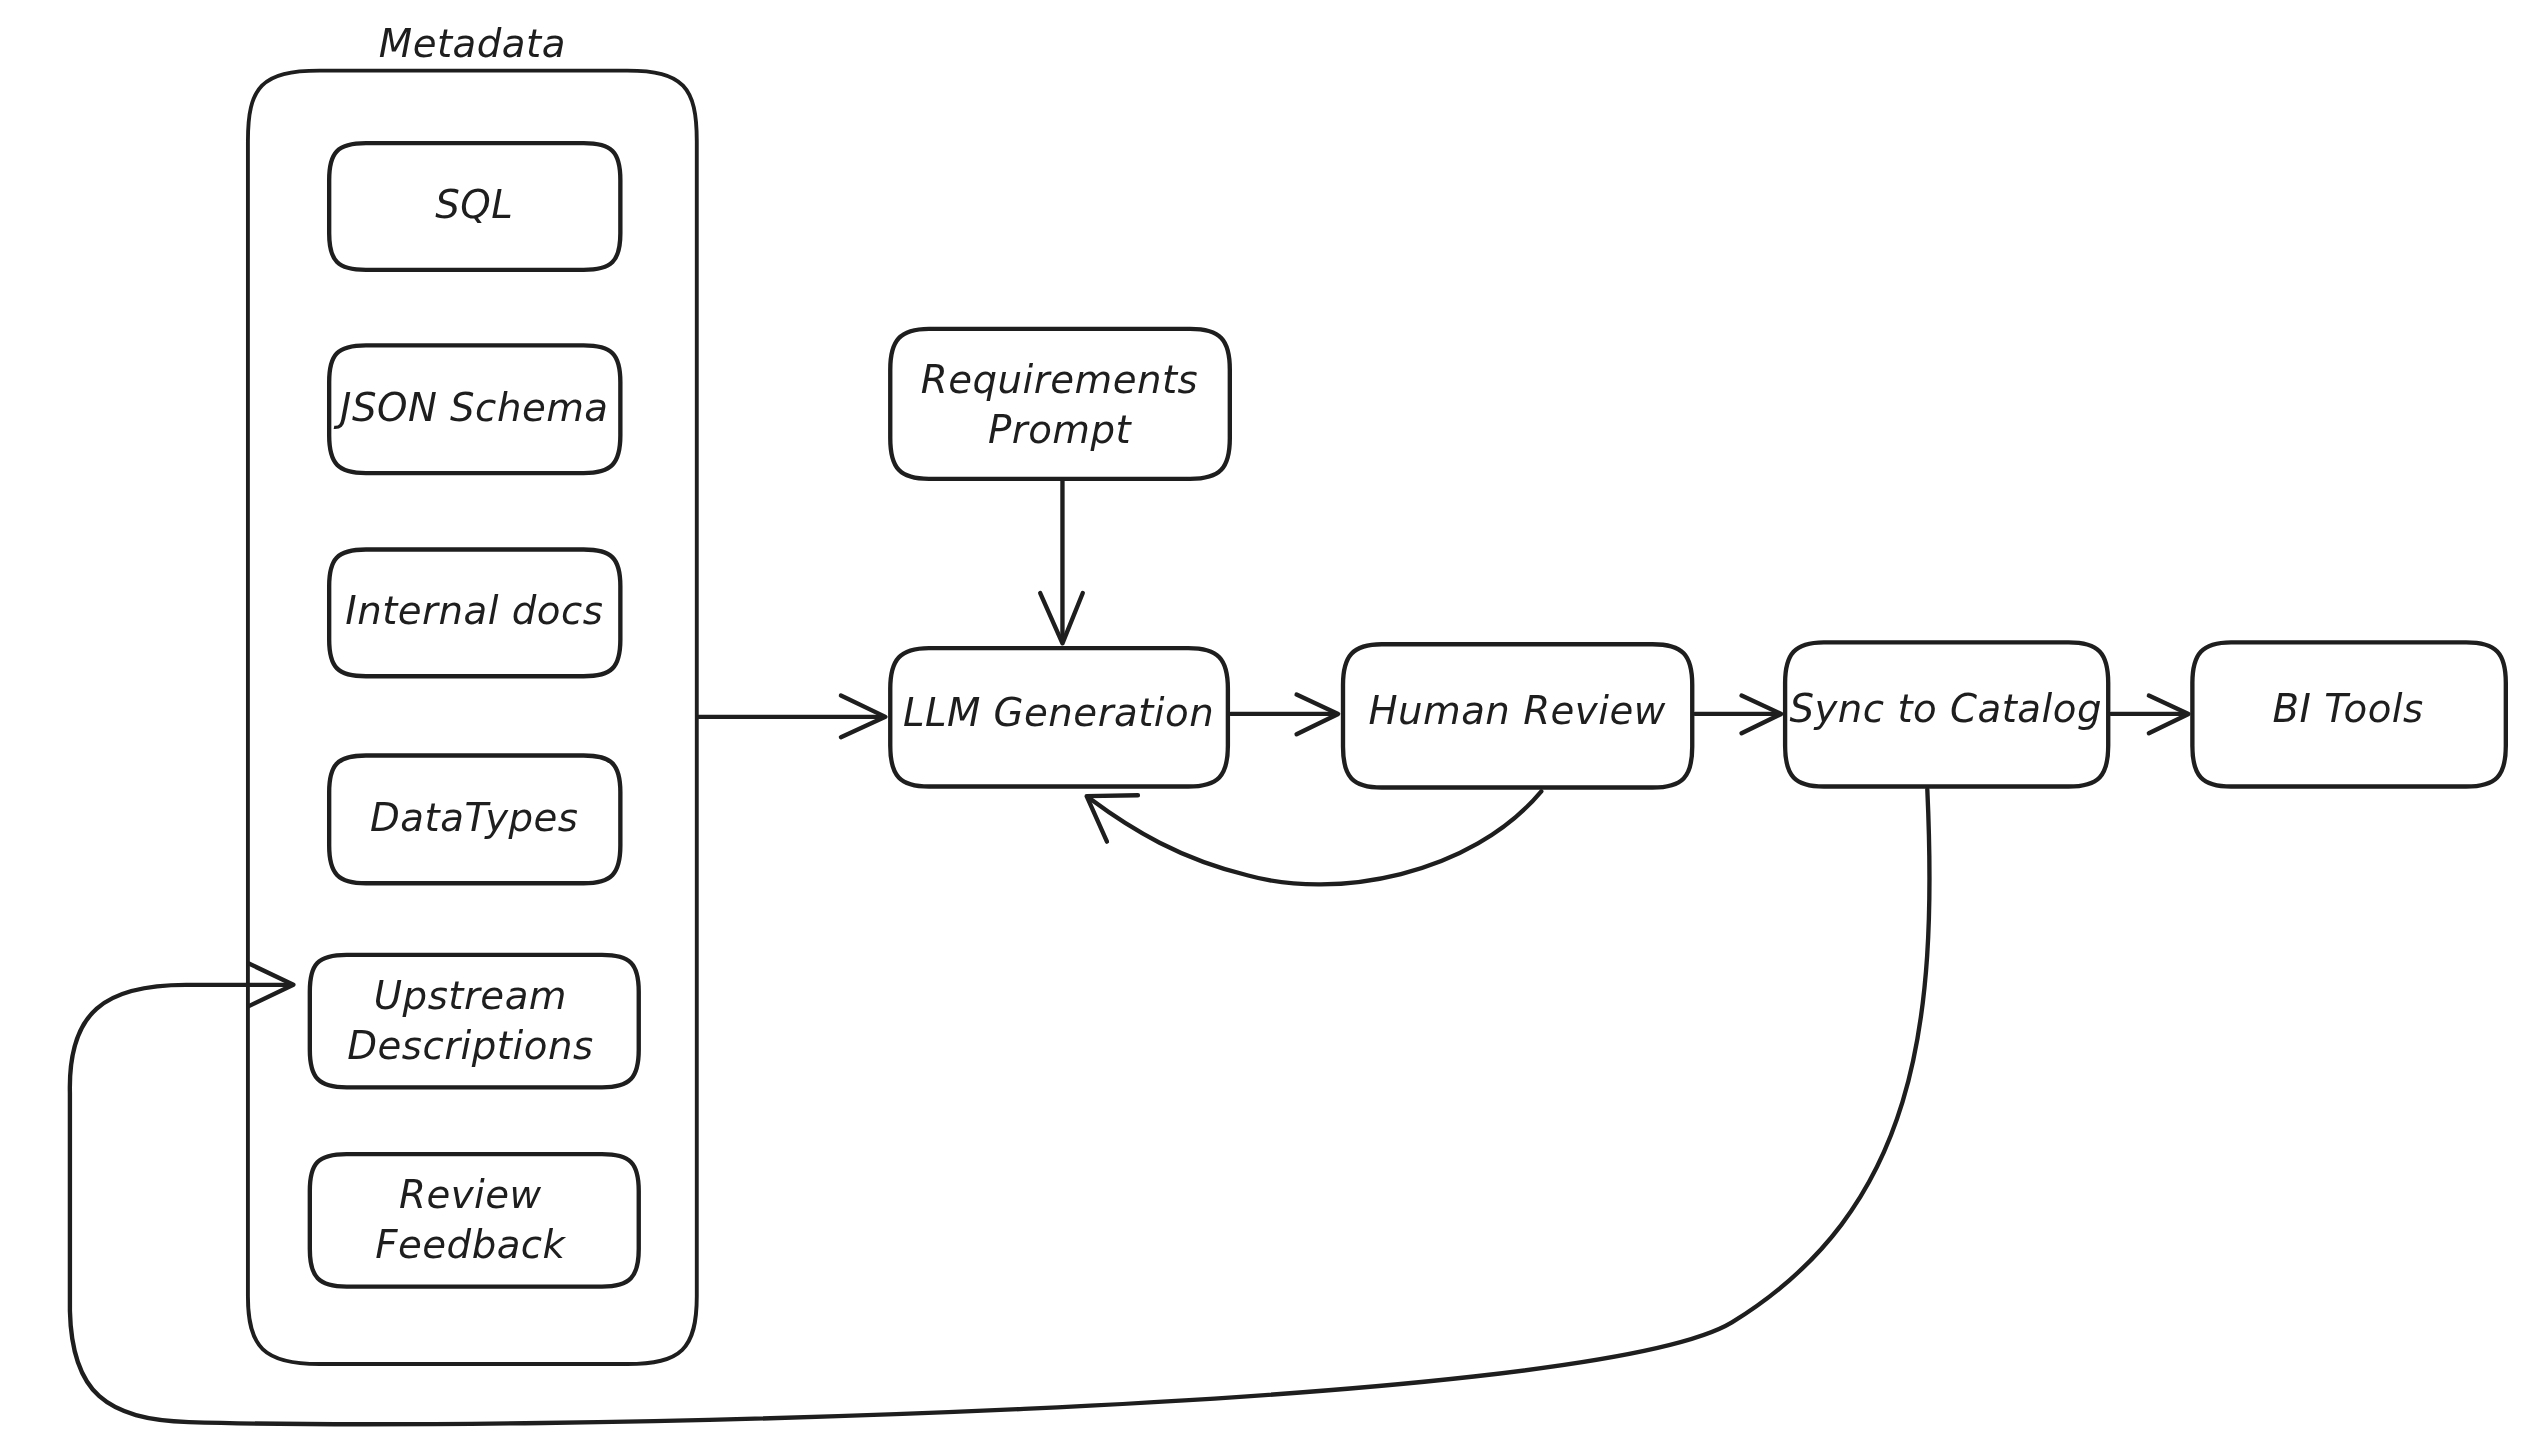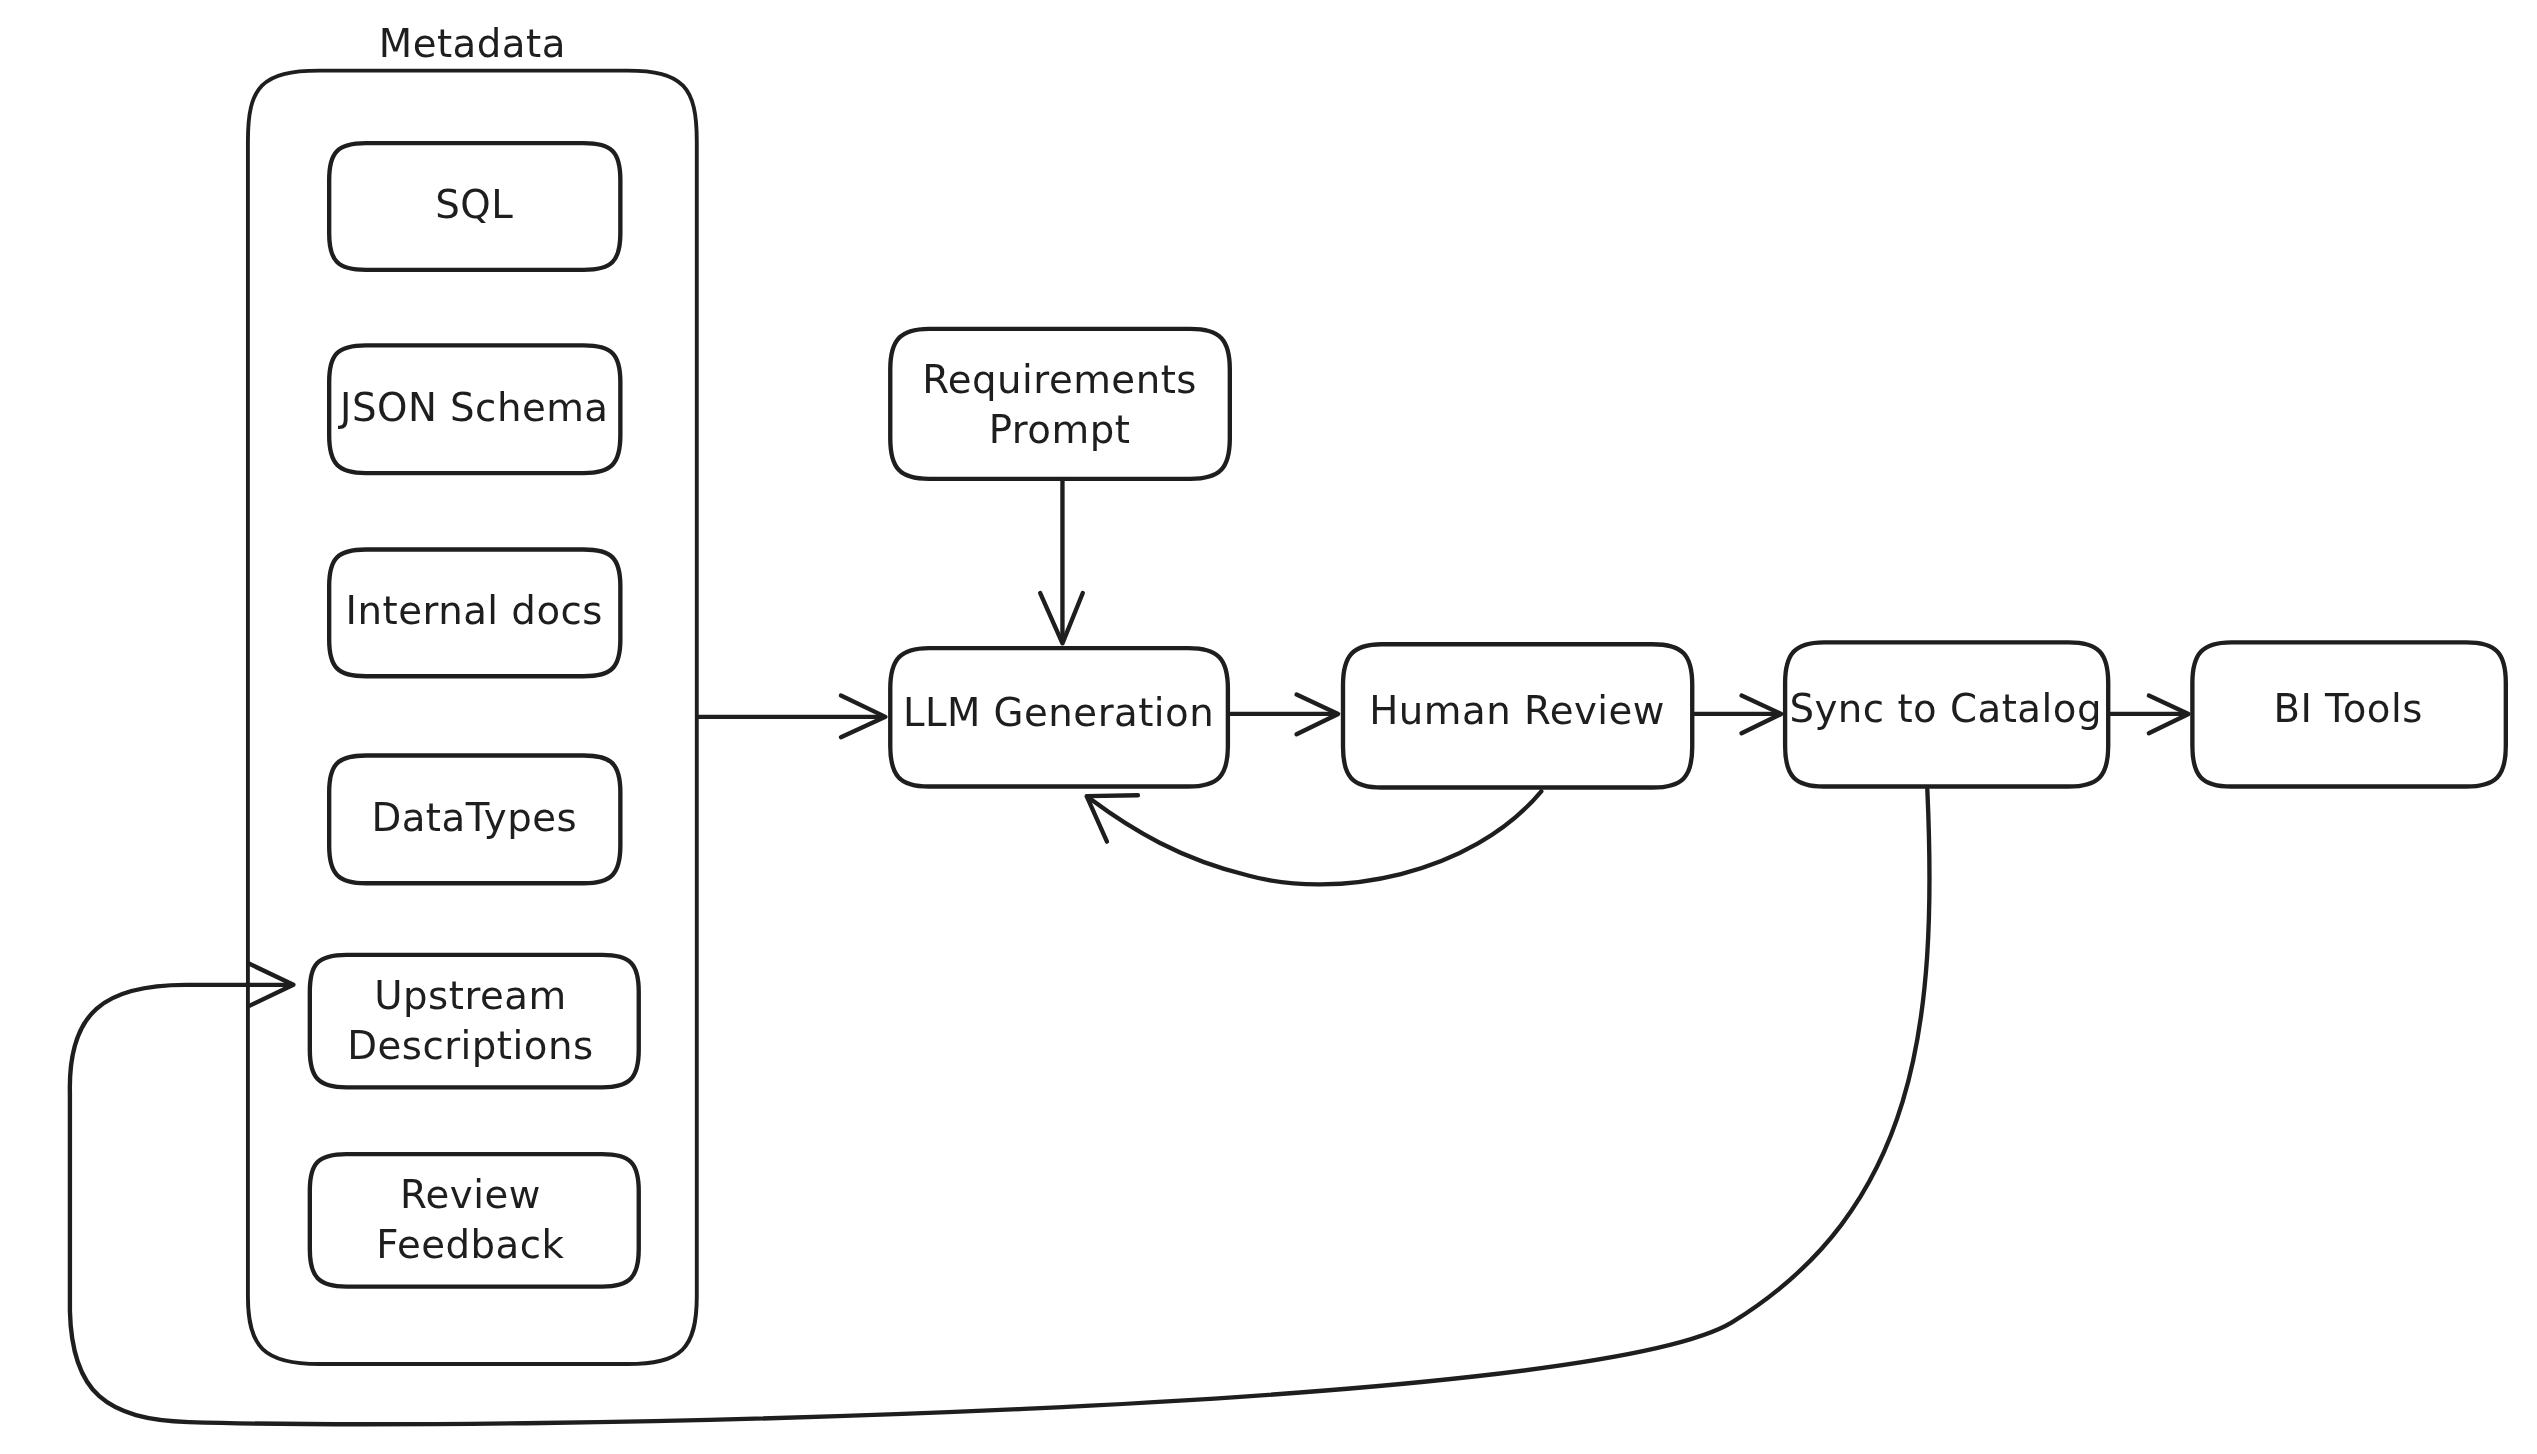--- a/index.html
+++ b/index.html
@@ -11,20 +11,21 @@
     width: 2538px;
     height: 1454px;
     overflow: hidden;
     font-family: "DejaVu Sans", sans-serif;
   }
   #diagram-root {
     position: relative;
     width: 2461px;
     height: 1454px;
     background: #ffffff;
+    font-style: italic;
   }
   svg#diagram-svg {
     position: absolute;
     top: 0;
     left: 0;
     width: 2538px;
     height: 1454px;
     display: block;
   }
   .node-shape {

